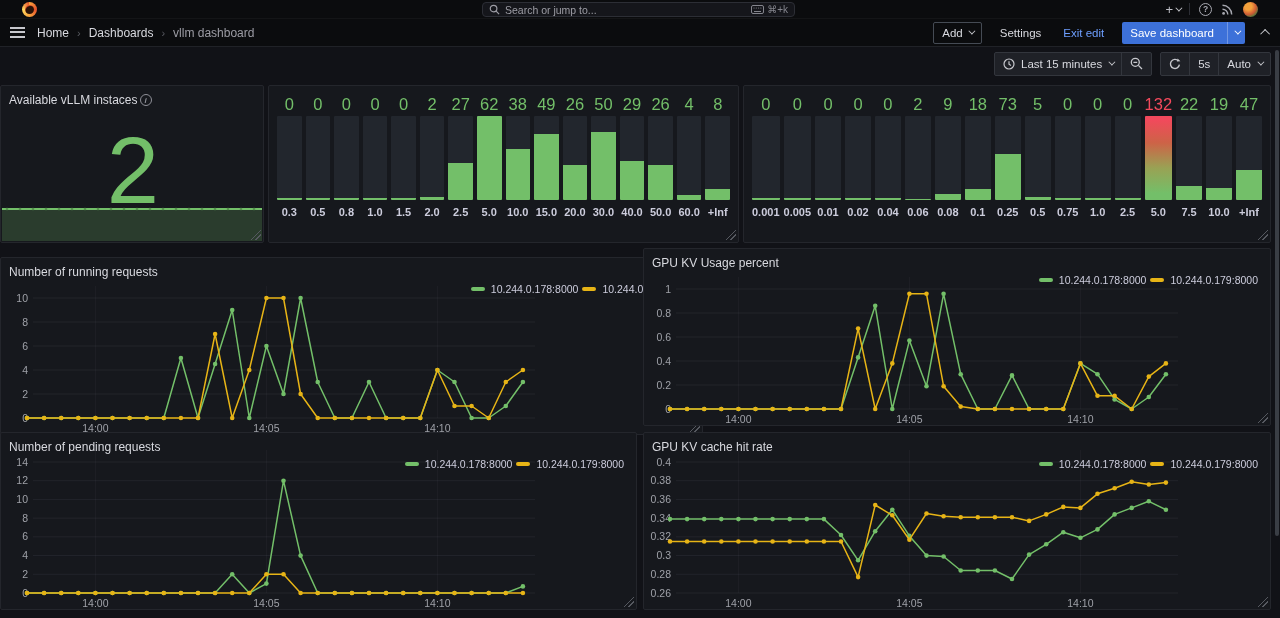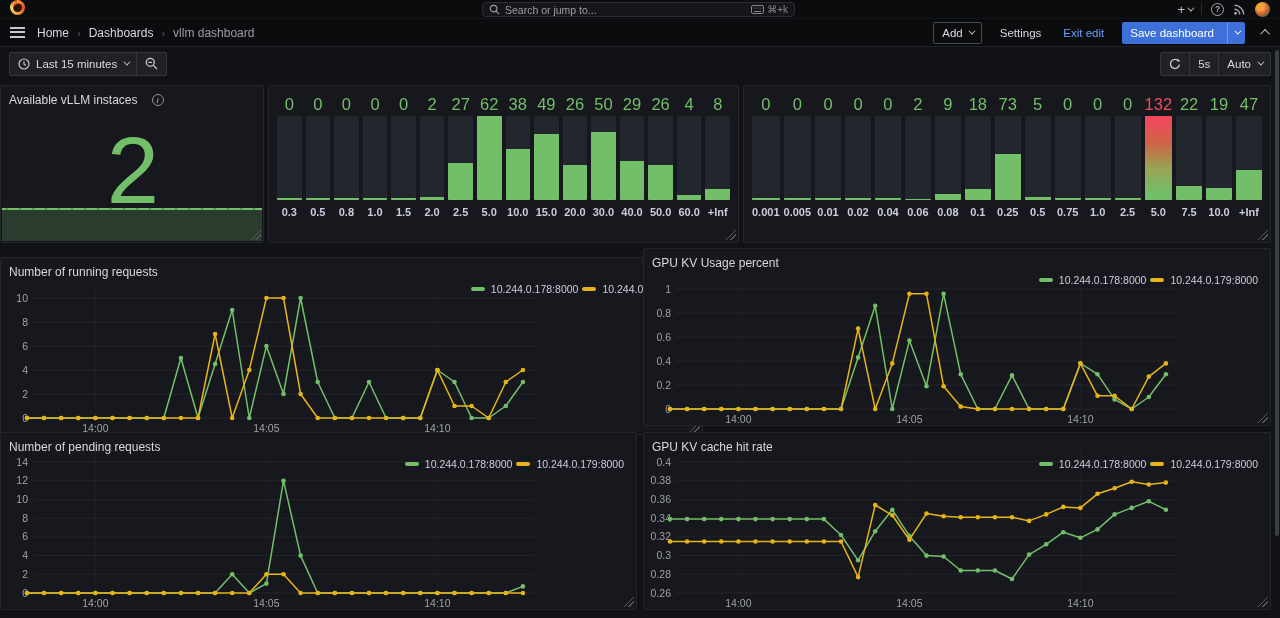--- a/index.html
+++ b/index.html
@@ -7,21 +7,21 @@
     --text:#ccccdc; --dim:#9d9da5; --faint:#7b7c85;
     --green:#73bf69; --yellow:#e7b416; --red:#f2495c; --blue:#3d71d9; --link:#6e9fff;
     --track:#22262d; --btnbg:#1f2127; --btnborder:#33363d;
   }
   *{box-sizing:border-box;margin:0;padding:0}
   html,body{width:1280px;height:618px;overflow:hidden}
   body{background:var(--bg);font-family:"Liberation Sans","DejaVu Sans",sans-serif;color:var(--text);position:relative}
   svg text{font-family:"Liberation Sans","DejaVu Sans",sans-serif}
 
   
-  .topnav{height:19px;background:var(--nav);display:flex;padding:0 10px;position:relative;border-bottom:1px solid rgba(255,255,255,0.04)}
+  .topnav{height:19px;background:var(--nav);display:flex;align-items:center;padding:0 22px;position:relative;border-bottom:1px solid rgba(255,255,255,0.04)}
   .logo{width:15px;height:15px;border-radius:50%;background:conic-gradient(#f8a23b,#e6522c,#f8a23b,#ffd75e,#e6522c);position:relative;flex:none}
   .logo:after{content:"";position:absolute;inset:3px;border-radius:50%;background:radial-gradient(circle at 60% 65%,#2b1206 55%,#e6522c 70%,#f8a23b)}
   .searchbox{position:absolute;left:482px;top:2px;width:313px;height:15px;background:#15161b;border:1px solid #2c2e35;border-radius:4px;display:flex;align-items:center;padding:0 6px;gap:5px;font-size:10.5px;color:var(--dim)}
   .searchbox .grow{flex:1}
   .kbd{display:flex;align-items:center;gap:3px;color:#84858d;font-size:10px}
   .nav-right{margin-left:auto;display:flex;align-items:center;gap:9px;color:#c0c1c8}
   .pluswrap{display:flex;align-items:center;gap:2px;font-size:13px;color:#c0c1c8}
   .navdivider{width:1px;height:12px;background:#2c2e35}
   .circle-q{width:13px;height:13px;border:1.2px solid #a7a8b0;border-radius:50%;font-size:8.5px;display:flex;align-items:center;justify-content:center;color:#a7a8b0;font-weight:700}
   .avatar{width:15px;height:15px;border-radius:50%;background:radial-gradient(circle at 35% 30%,#f3a13c 25%,#cf5b35 55%,#3e7a3a 80%,#274e25)}
@@ -36,36 +36,36 @@
   .btn{height:22px;display:inline-flex;align-items:center;gap:5px;font-size:11.5px;font-weight:500;border-radius:2px;padding:0 8px;color:#d8d9df;cursor:pointer}
   .btn.outline{border:1px solid #454b54;background:transparent}
   .btn.text-btn{padding:0 4px}
   .btn.link-btn{color:var(--link);padding:0 4px}
   .btn.primary{background:var(--blue);color:#fff;padding:0}
   .btn.primary .seg{padding:0 8px;display:flex;align-items:center;height:100%}
   .btn.primary .seg+.seg{border-left:1px solid rgba(255,255,255,0.28);padding:0 6px}
   .icon-dim{color:#a7a8b0}
 
   
-  .timebar{height:33px;display:flex;align-items:center;justify-content:space-between;padding:0 9px;gap:8px}
+  .timebar{height:33px;display:flex;align-items:center;justify-content:flex-end;padding:0 9px;gap:8px}
   .tgroup{display:flex;align-items:stretch;height:24px;background:var(--btnbg);border:1px solid var(--btnborder);border-radius:2px;overflow:hidden}
   .tseg{display:flex;align-items:center;gap:6px;padding:0 8px;font-size:11.5px;font-weight:500;color:#d8d9df;cursor:pointer}
   .tseg+.tseg{border-left:1px solid var(--btnborder)}
 
   
   .chev{width:7px;height:7px;border-right:1.4px solid #c7c8cd;border-bottom:1.4px solid #c7c8cd;transform:rotate(45deg) translateY(-2px);display:inline-block}
   .chev.up{transform:rotate(-135deg) translateY(-2px)}
   .chev.sm{width:5px;height:5px}
 
   
   .dash{position:absolute;top:85px;left:0;width:1280px;height:533px}
   .panel{position:absolute;background:var(--panel);border:1px solid var(--panel-border);border-radius:2px;overflow:hidden}
   .panel:after{content:"";position:absolute;right:2px;bottom:2px;width:10px;height:10px;
      background:linear-gradient(135deg,transparent 46%,#565960 46%,#565960 54%,transparent 54%,transparent 68%,#565960 68%,#565960 76%,transparent 76%);}
-  .ptitle{font-size:12px;font-weight:500;color:#d8d9df;padding:7px 0 0 8px;display:flex;align-items:center;gap:14px}
+  .ptitle{font-size:12px;font-weight:500;color:#d8d9df;padding:7px 0 0 8px;display:flex;align-items:center;gap:2px}
   .info-ic{width:12px;height:12px;border:1px solid #8e8f97;border-radius:50%;color:#8e8f97;font-size:8px;display:flex;align-items:center;justify-content:center;font-style:italic;font-weight:700}
 
   
   .statwrap{display:flex;flex-direction:column;height:100%}
   .bigstat{flex:1;display:flex;align-items:center;justify-content:center;font-size:94px;font-weight:500;color:var(--green);margin-top:-8px;letter-spacing:-2px}
   .spark{position:absolute;left:1px;right:1px;bottom:1px;height:36px}
 
   
   .bars{display:flex;gap:4px;padding:4px 8px 4px 8px;height:134px;margin-top:2px}
   .bar-col{flex:1;display:flex;flex-direction:column}

